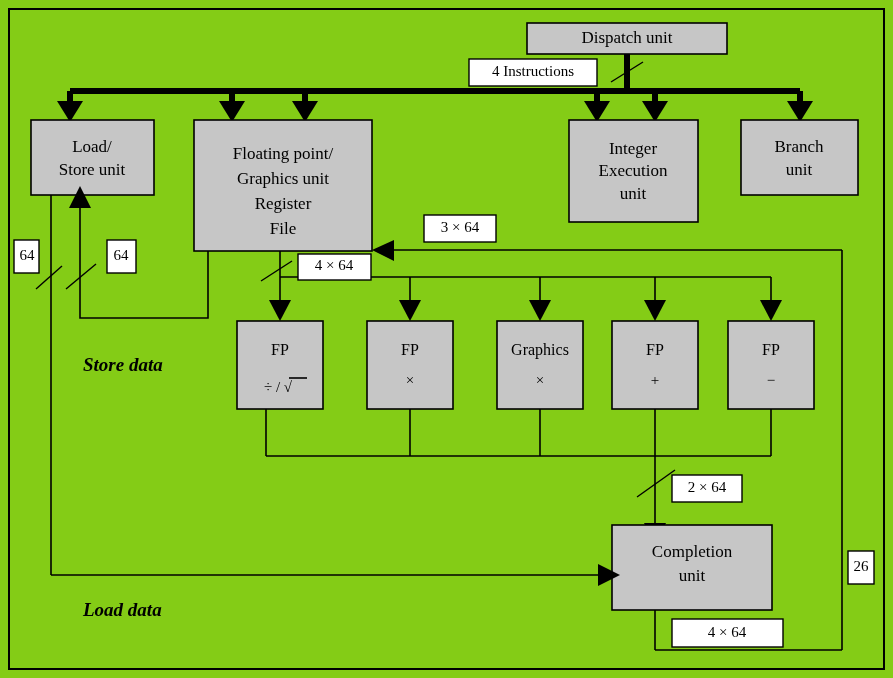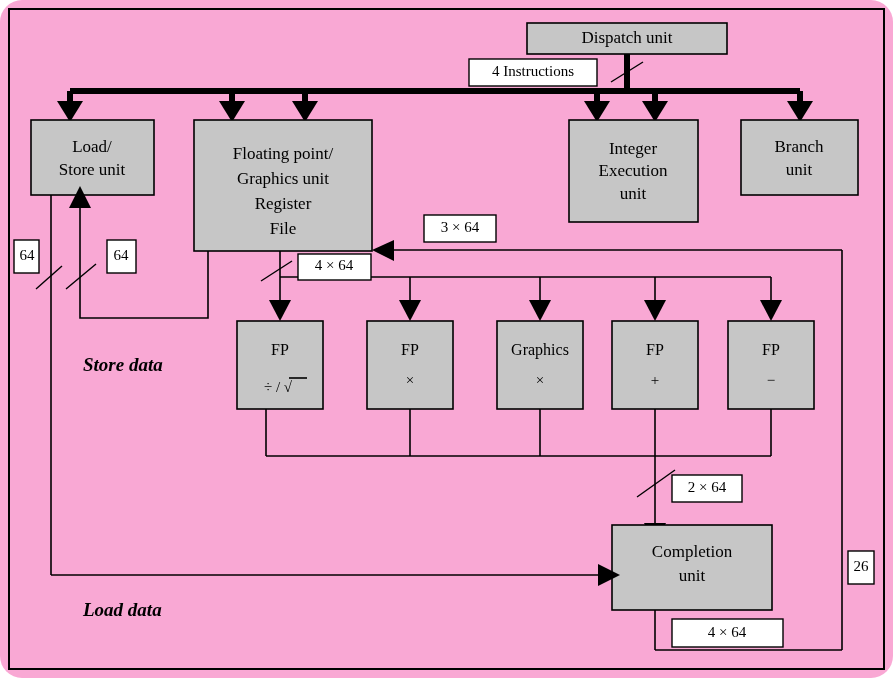--- a/index.html
+++ b/index.html
@@ -4,24 +4,23 @@
 <style>
   html, body {
     margin: 0;
     padding: 0;
     background: #ffffff;
   }
   #canvas {
     position: relative;
     width: 893px;
     height: 678px;
-    background: #f9a8d4;
+    background: #84cc16;
     font-family: "Liberation Serif", serif;
     overflow: hidden;
-    border-radius: 22px;
   }
   svg.diagram {
     position: absolute;
     top: 0;
     left: 0;
     width: 893px;
     height: 678px;
   }
   .unit-box {
     fill: #c6c6c6;

